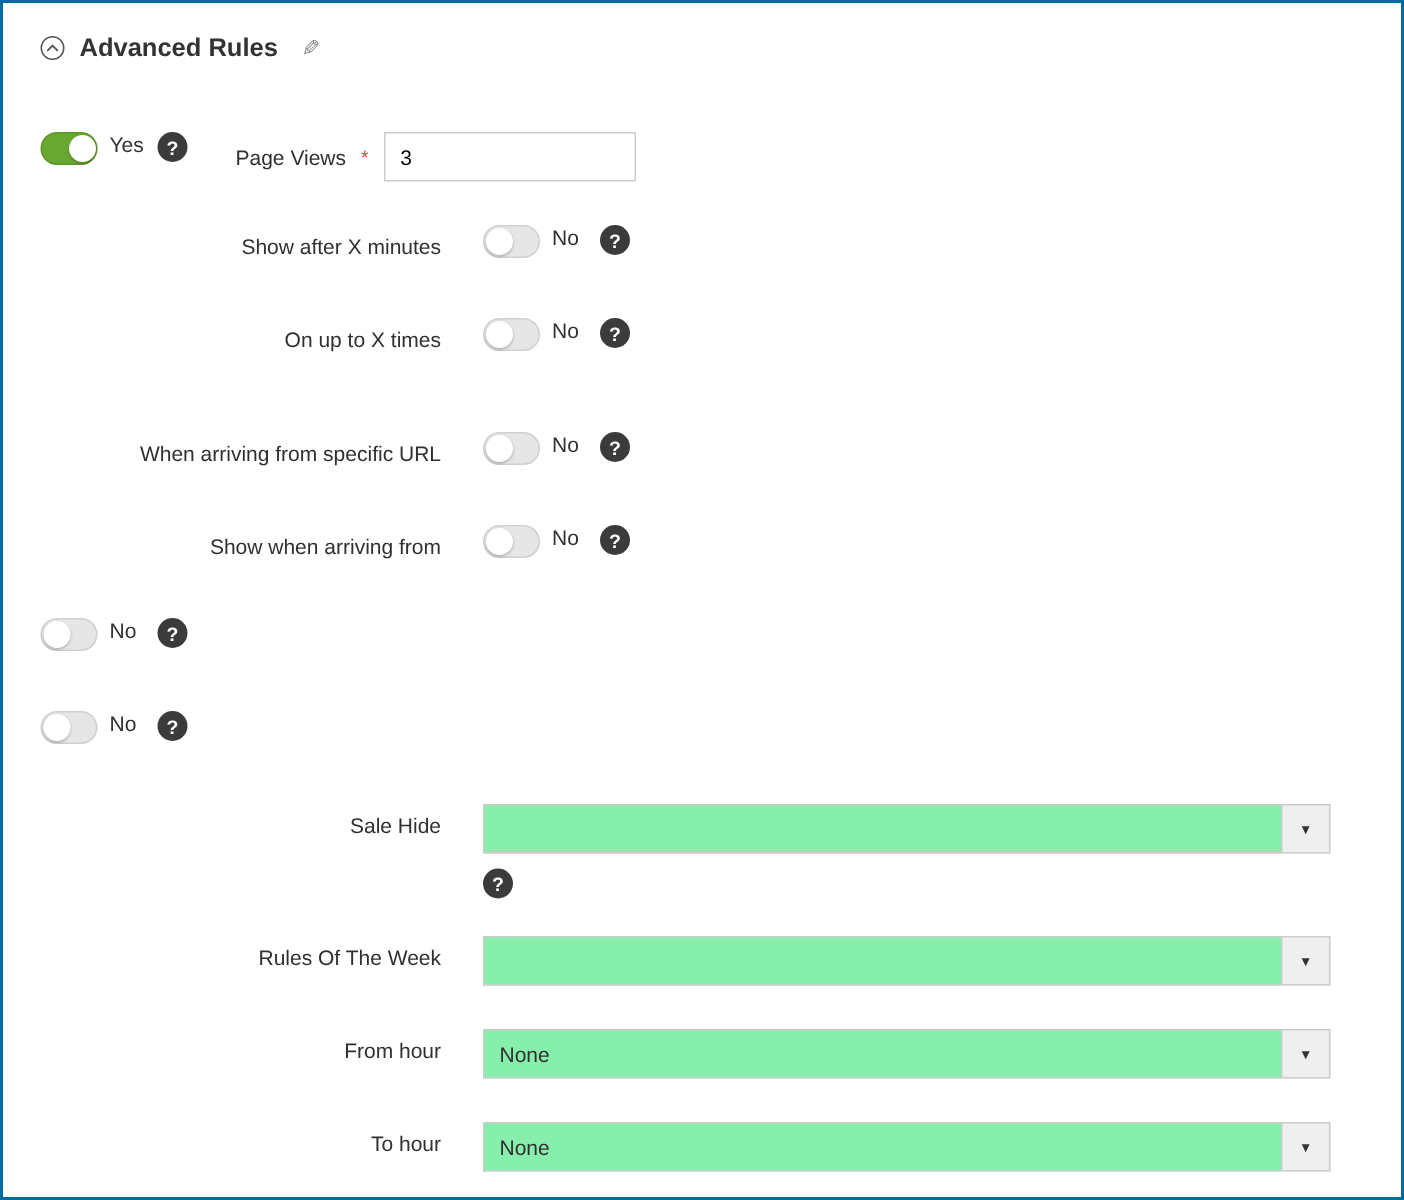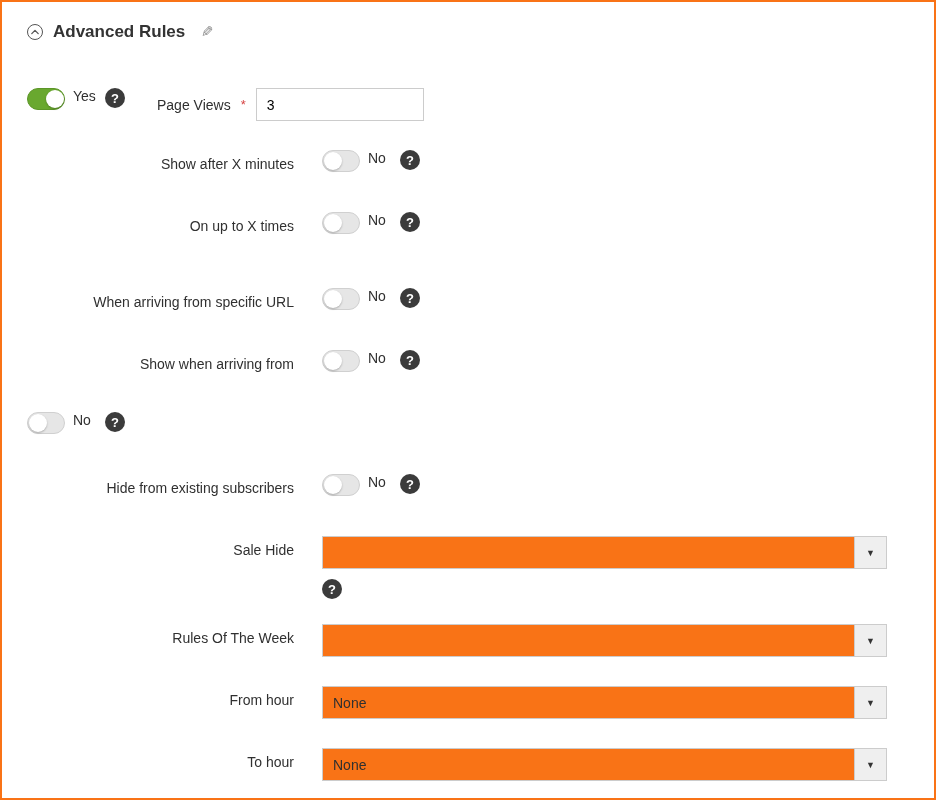--- a/index.html
+++ b/index.html
@@ -5,21 +5,21 @@
   * { box-sizing: border-box; margin: 0; padding: 0; }
   body {
     font-family: "Segoe UI", Arial, sans-serif;
     font-size: 14px;
     color: #303030;
     background: #fff;
   }
   .panel {
     width: 936px;
     height: 800px;
-    border: 2px solid #f97316;
+    border: 2px solid #0369a1;
     padding: 20px 25px;
   }
   .section-header {
     display: flex;
     align-items: center;
     gap: 10px;
     margin-bottom: 46px;
   }
   .collapse-icon {
     width: 16px; height: 16px;
@@ -122,21 +122,21 @@
     width: 565px;
   }
   .select-field {
     flex: 1;
     height: 33px;
     border: 1px solid #ccc;
     border-right: none;
     padding: 0 10px;
     display: flex;
     align-items: center;
-    background: #f97316;
+    background: #86efac;
     color: #303030;
     cursor: pointer;
   }
   .select-caret {
     width: 33px; height: 33px;
     background: #efefef;
     border: 1px solid #ccc;
     display: flex; align-items: center; justify-content: center;
     cursor: pointer;
     font-size: 9px;
@@ -227,21 +227,20 @@
       <div class="control-col">
         <div class="toggle">
             <div class="knob"></div>
           </div>
         <span class="toggle-label">No</span>
         <span class="help-icon">?</span>
       </div>
     </div>
 
     <div class="form-row">
-      <div class="label-col">Hide from existing subscribers</div>
       <div class="control-col">
         <div class="toggle">
             <div class="knob"></div>
           </div>
         <span class="toggle-label">No</span>
         <span class="help-icon">?</span>
       </div>
     </div>
 
     <div class="form-row" style="min-height:88px">

